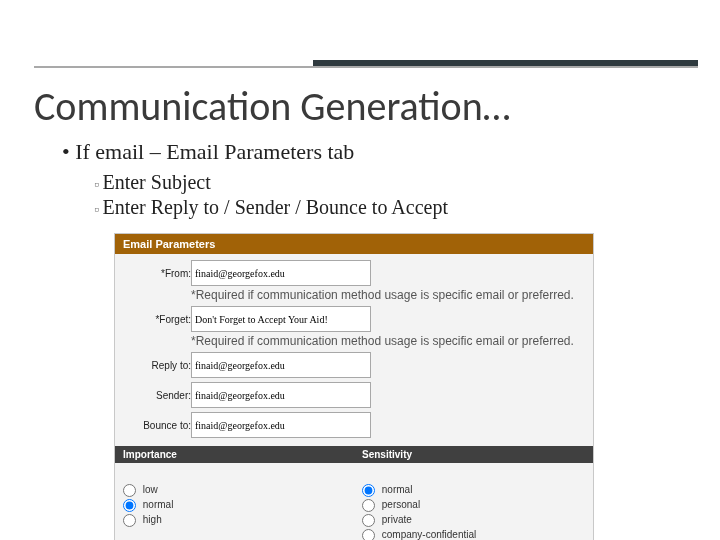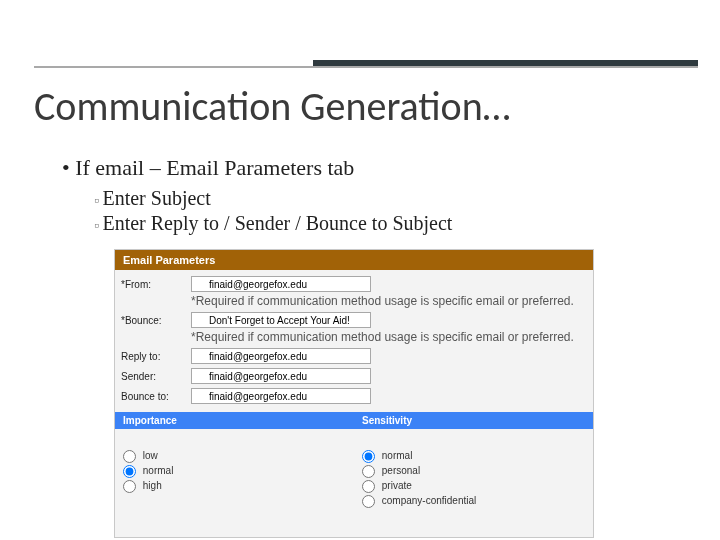--- a/index.html
+++ b/index.html
@@ -2,74 +2,74 @@
 <html><head>
 <meta charset="utf-8">
 <style>
   * { box-sizing: border-box; margin: 0; padding: 0; }
   html, body { width: 720px; height: 540px; background: #fff; font-family: Georgia, 'Times New Roman', serif; }
   .slide { width: 720px; height: 540px; position: relative; padding: 28px 34px; }
   .top-rule { position: absolute; left: 34px; right: 22px; top: 60px; }
   .top-rule .bar1 { height: 6px; background: #2f3a3f; width: 58%; float: right; }
   .top-rule .bar2 { height: 2px; background: #a9a9a9; clear: both; margin-top: 4px; }
   h1.title { font-family: Calibri, Arial, sans-serif; font-weight: 400; font-size: 40px; color: #3a3a3a; margin-top: 54px; }
-  ul.lvl1 { list-style: none; margin: 24px 0 0 28px; }
+  ul.lvl1 { list-style: none; margin: 8px 0 0 28px; }
   ul.lvl1 > li::before { content: "• "; }
   ul.lvl1 > li { font-size: 22px; color: #222; }
   ul.lvl2 { list-style: none; margin: 6px 0 0 32px; }
   ul.lvl2 > li::before { content: "▫ "; color: #777; font-size: 14px; }
   ul.lvl2 > li { font-size: 20px; color: #222; margin-bottom: 2px; }
 
   .form-wrap { margin: 14px 0 0 80px; width: 480px; font-family: Arial, sans-serif; font-size: 10px; color: #333; border: 1px solid #c8c8c8; background: #f5f5f5; }
   .panel-head { background: #a16207; color: #fff; padding: 4px 8px; font-size: 11px; font-weight: bold; }
   .form-body { background: #f3f3f3; padding: 4px 0 8px 0; }
   .row { display: flex; align-items: center; padding: 2px 6px; }
-  .row .lbl { width: 70px; text-align: left; font-size: 10px; color: #222; }
-  .row input[type=text] { flex: 0 0 180px; height: 16px; border: 1px solid #a8a8a8; background: #fff; font-size: 10px; padding: 0 17px; font-family: Liberation Sans, sans-serif; }
+  .row .lbl { width: 70px; text-align: right; font-size: 10px; color: #222; }
+  .row input[type=text] { flex: 0 0 180px; height: 26px; border: 1px solid #a8a8a8; background: #fff; font-size: 10px; padding: 0 3px; font-family: Liberation Serif, serif; }
   .hint { font-size: 12px; color: #555; margin-left: 76px; padding-bottom: 2px; }
   .sub-row { display: flex; }
   .subpanel { flex: 1; border: 0; }
-  .subpanel .panel-head { background: #3b82f6; font-size: 10px; padding: 3px 8px; }
+  .subpanel .panel-head { background: #404040; font-size: 10px; padding: 3px 8px; }
   .radios { padding: 19px 8px; }
   .radios label { display: block; font-size: 10px; margin: 2px 0; }
   .radios input { vertical-align: middle; margin-right: 4px; }
 </style>
 </head>
 <body>
 
 <div class="slide">
   <div class="top-rule">
     <div class="bar1"></div>
     <div class="bar2"></div>
   </div>
 
   <h1 class="title">Communication Generation…</h1>
 
   <ul class="lvl1">
     <li>
       <span>If email – Email Parameters tab</span>
       <ul class="lvl2">
         <li>Enter Subject</li>
-        <li>Enter Reply to / Sender / Bounce to Subject</li>
+        <li>Enter Reply to / Sender / Bounce to Accept</li>
       </ul>
     </li>
   </ul>
 
   <div class="form-wrap">
     <div class="panel-head">Email Parameters</div>
     <div class="form-body">
 
       <div class="row">
         <span class="lbl">*From:</span>
         <input type="text" value="finaid@georgefox.edu" style="">
       </div>
       <div class="hint">*Required if communication method usage is specific email or preferred.</div>
 
       <div class="row">
-        <span class="lbl">*Bounce:</span>
+        <span class="lbl">*Forget:</span>
         <input type="text" value="Don't Forget to Accept Your Aid!" style="">
       </div>
       <div class="hint">*Required if communication method usage is specific email or preferred.</div>
 
       <div class="row">
         <span class="lbl">Reply to:</span>
         <input type="text" value="finaid@georgefox.edu" style="">
       </div>
 
       <div class="row">

